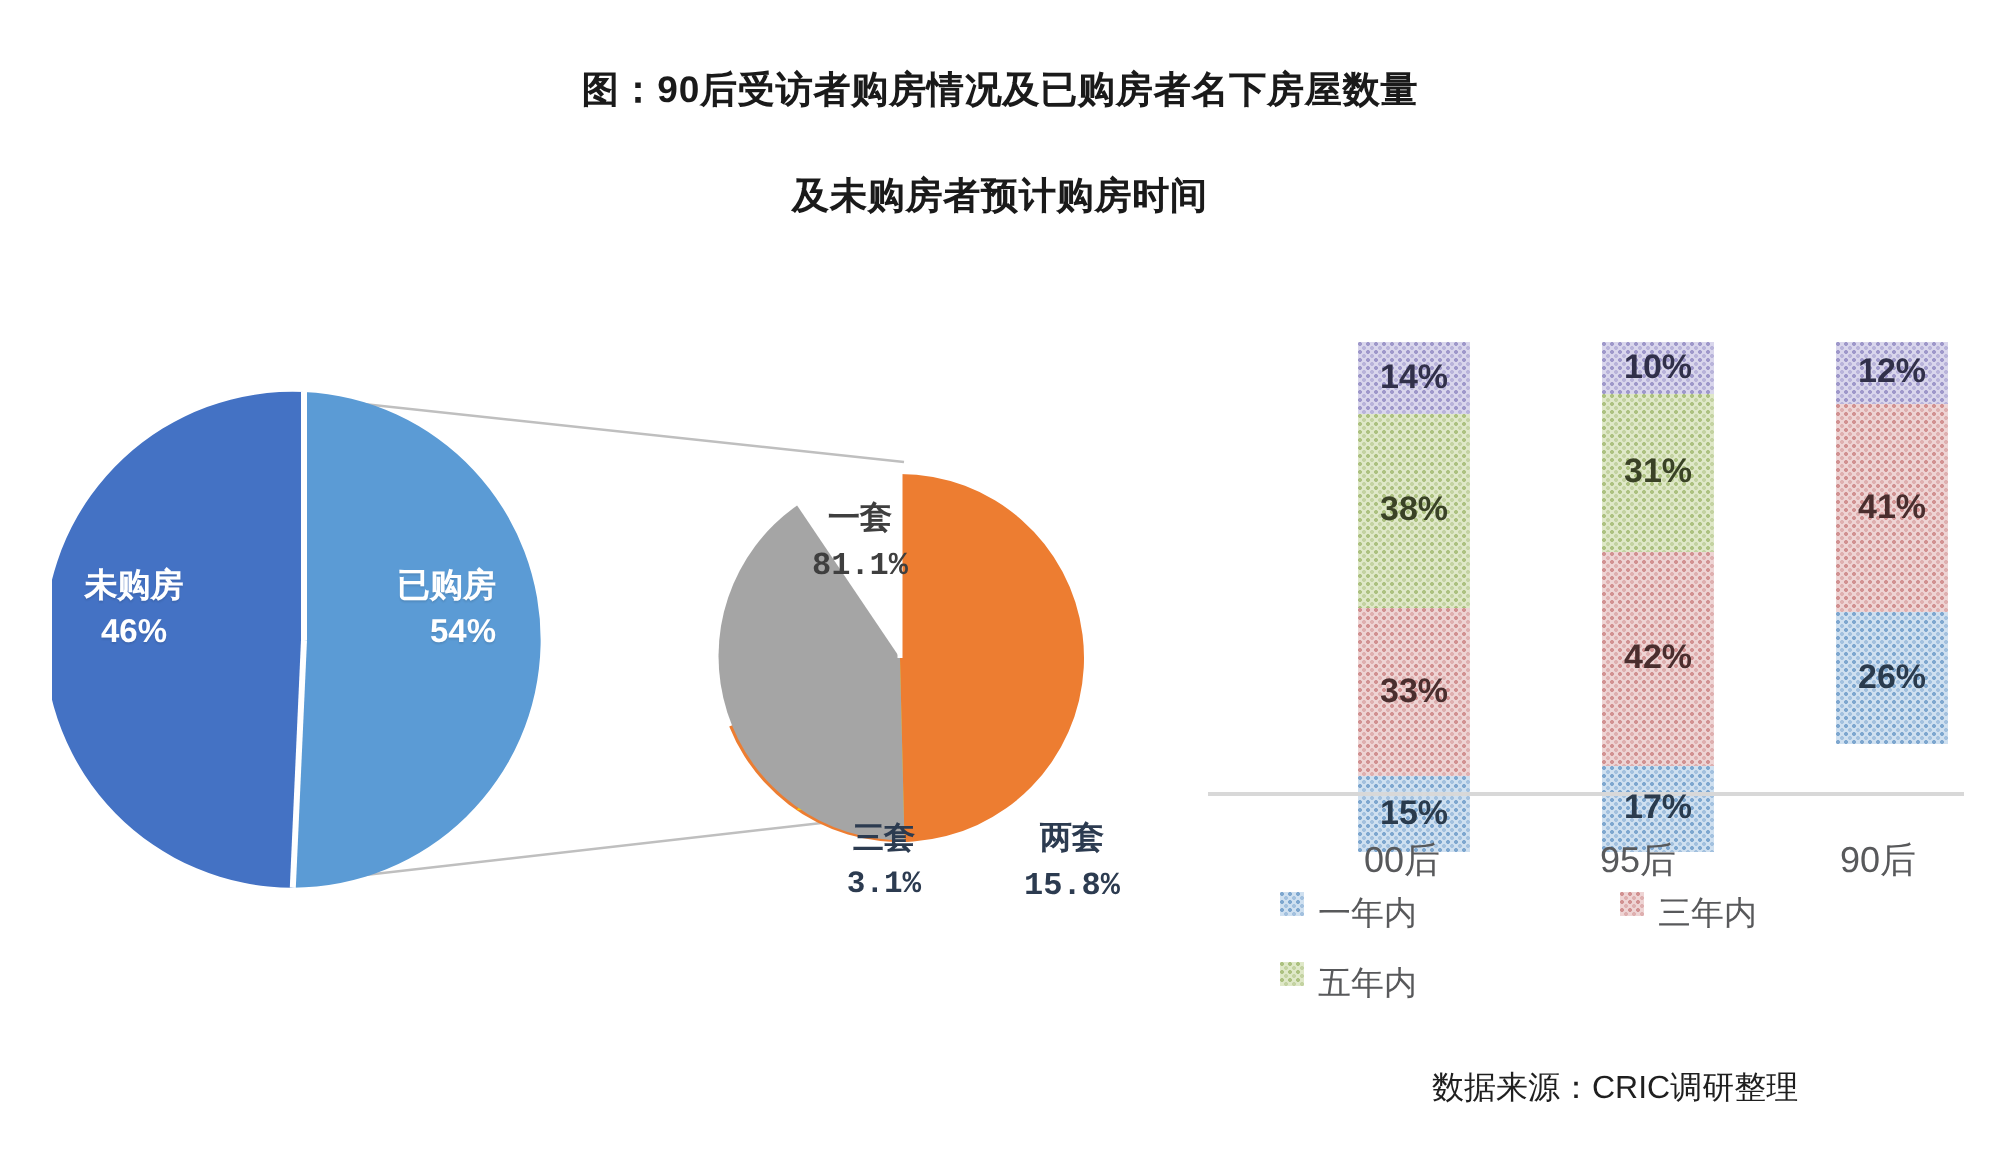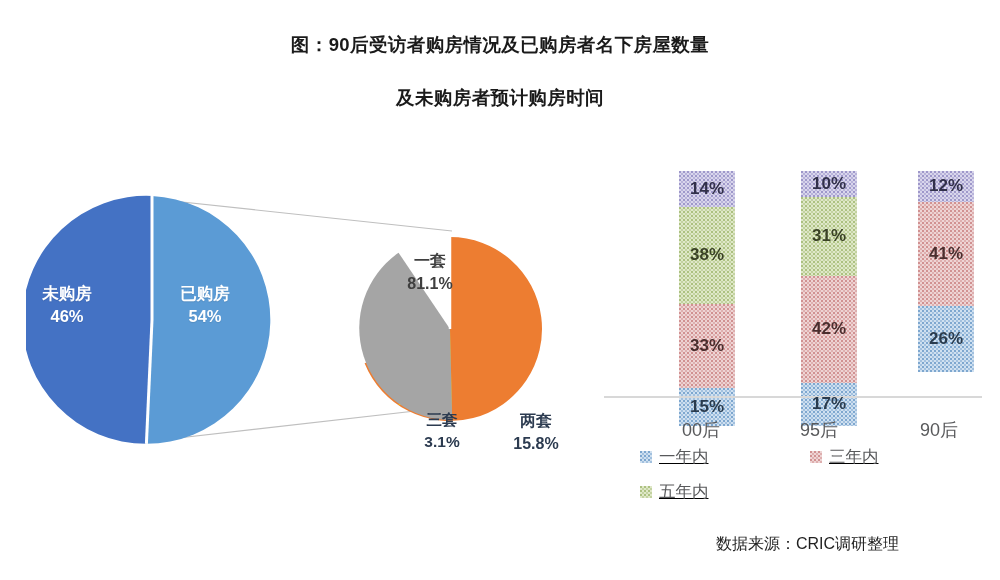--- a/index.html
+++ b/index.html
@@ -46,21 +46,21 @@
   .pie-inner-label {
     position: absolute;
     text-align: center;
     color: #ffffff;
     font-weight: bold;
     font-size: 16.5px;
     line-height: 1.42;
     text-shadow: 0 1px 1px rgba(0,0,0,0.10);
   }
   #label-unpurchased { left: 24px; top: 282px; width: 86px; }
-  #label-purchased  { left: 162px; top: 282px; width: 86px; }
+  #label-purchased  { left: 162px; top: 282px; width: 86px; text-align: right; }
 
   
   #connectors {
     position: absolute;
     left: 0; top: 0;
     width: 1000px; height: 580px;
     pointer-events: none;
   }
 
   
@@ -71,20 +71,21 @@
     width: 196px;
     height: 196px;
   }
   #pie-sub-svg { display: block; }
 
   .sub-label {
     position: absolute;
     text-align: center;
     font-weight: bold;
     line-height: 1.45;
+    font-family: Liberation Mono, monospace;
   }
   #label-one-suite {
     left: 382px; top: 249px; width: 96px;
     color: #3f3f3f; font-size: 16px;
   }
   #label-three-suite {
     left: 404px; top: 409px; width: 76px;
     color: #2c3b50; font-size: 15.5px;
   }
   #label-two-suite {
@@ -184,23 +185,21 @@
     position: absolute;
     left: 640px;
     top: 446px;
     width: 348px;
     display: grid;
     grid-template-columns: 170px 178px;
     grid-row-gap: 13px;
   }
   .legend-item {
     display: flex;
-    align-items: center;
     gap: 7px;
-    text-decoration: underline;
   }
   .legend-swatch {
     width: 12px;
     height: 12px;
     flex: 0 0 12px;
     background-size: 4px 4px, 4px 4px;
   }
   .legend-text {
     font-size: 16.5px;
     color: #58595b;

